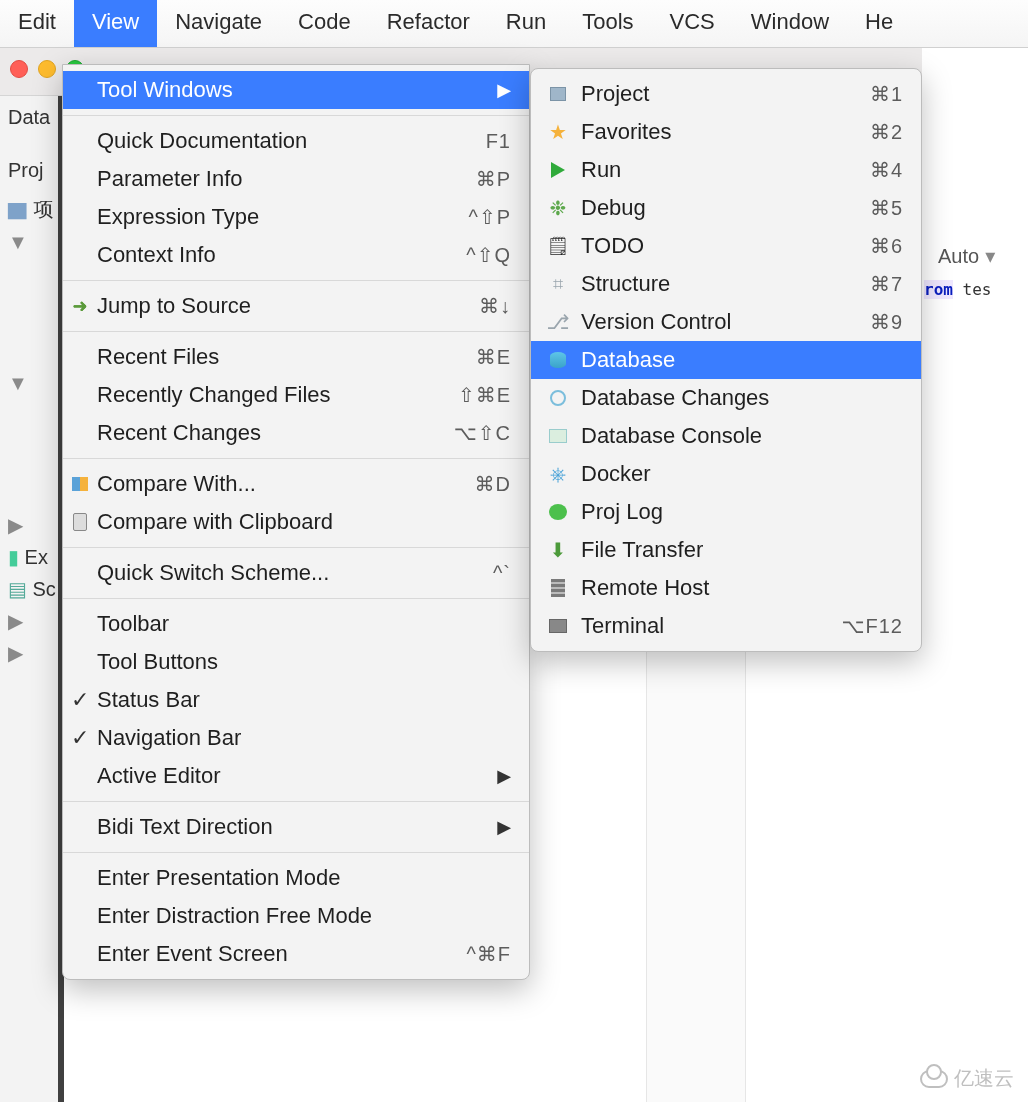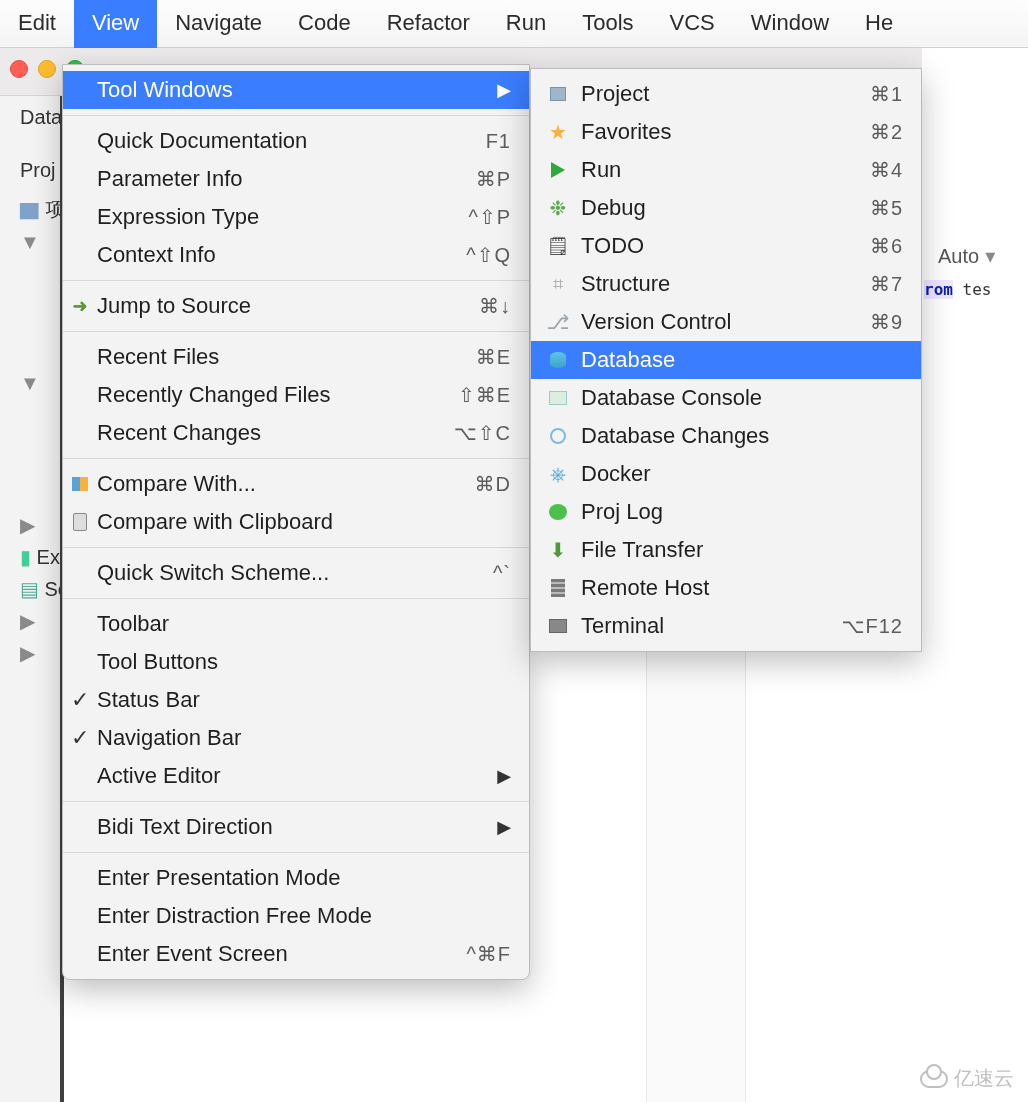--- a/index.html
+++ b/index.html
@@ -13,21 +13,21 @@
     }
 
     
     .menubar {
       position: absolute;
       top: 0; left: 0; right: 0;
       height: 48px;
       background: linear-gradient(#fdfdfd, #f5f5f5);
       border-bottom: 1px solid #d0d0d0;
       display: flex;
-      align-items: center;
+      align-items: flex-end;
       padding-left: 0;
     }
     .menubar .mitem {
       padding: 10px 18px 0 18px;
       height: 48px;
       color: #2b2b2b;
       white-space: nowrap;
     }
     .menubar .mitem.active {
       background: #3a7dff;
@@ -46,25 +46,24 @@
     .tl { width: 18px; height: 18px; border-radius: 50%; }
     .tl.red { background: #ff5f57; border: 1px solid #e24b42; }
     .tl.yellow { background: #febc2e; border: 1px solid #e0a423; }
     .tl.green { background: #28c840; border: 1px solid #1ea733; }
 
     
     .left-strip {
       position: absolute;
       top: 96px; left: 0; width: 64px; bottom: 0;
       background: #f3f3f3;
-      border-right: 4px solid #404040;
+      border-right: 6px solid #404040;
       font-size: 20px;
       color: #333;
       padding-top: 6px;
-      padding-left: 12px;
     }
     .left-strip .lbl { padding: 4px 8px; white-space: nowrap; overflow: hidden; }
     .left-strip .tri { color: #8a8a8a; display:inline-block; width:18px; }
     .left-strip .folder { color:#7ea2c9; }
 
     
     .menu {
       position: absolute;
       background: #f3f3f3;
       border: 1px solid #bcbcbc;
@@ -99,21 +98,21 @@
     }
     .menu .row.highlight .arrow { color: #fff; }
     .menu .row .ricon {
       position: absolute; left: 6px; top: 8px; width: 22px; height: 22px;
       display:flex; align-items:center; justify-content:center;
     }
 
     
     .menu.sub {
       top: 52px; left: 530px; width: 392px;
-      border-radius: 0;
+      border-radius: 8px;
     }
     .menu.sub .row { padding-left: 50px; }
     .menu.sub .row .ricon { left: 16px; }
 
     
     .ic-square { width:16px; height:14px; background:#9fb6c9; border:1px solid #7b93a6; }
     .ic-star { color:#f5b23c; font-size:20px; line-height:1; }
     .ic-play { width:0;height:0;border-left:14px solid #2faa3a;border-top:8px solid transparent;border-bottom:8px solid transparent; }
     .ic-bug { color:#5da84c; font-size:20px; }
     .ic-todo { font-size:18px; }
@@ -363,29 +362,29 @@
     <span class="short">⌘9</span>
   </div>
   <div class="row highlight">
     <span class="ricon">
         <span class="ic-db"></span>
       </span>
     <span class="label">Database</span>
   </div>
   <div class="row">
     <span class="ricon">
+        <span class="ic-dbch"></span>
+      </span>
+    <span class="label">Database Changes</span>
+  </div>
+  <div class="row">
+    <span class="ricon">
         <span class="ic-dbcon"></span>
       </span>
     <span class="label">Database Console</span>
-  </div>
-  <div class="row">
-    <span class="ricon">
-        <span class="ic-dbch"></span>
-      </span>
-    <span class="label">Database Changes</span>
   </div>
   <div class="row">
     <span class="ricon">
         <span class="ic-dock">⎈</span>
       </span>
     <span class="label">Docker</span>
   </div>
   <div class="row">
     <span class="ricon">
         <span class="ic-chat"></span>

